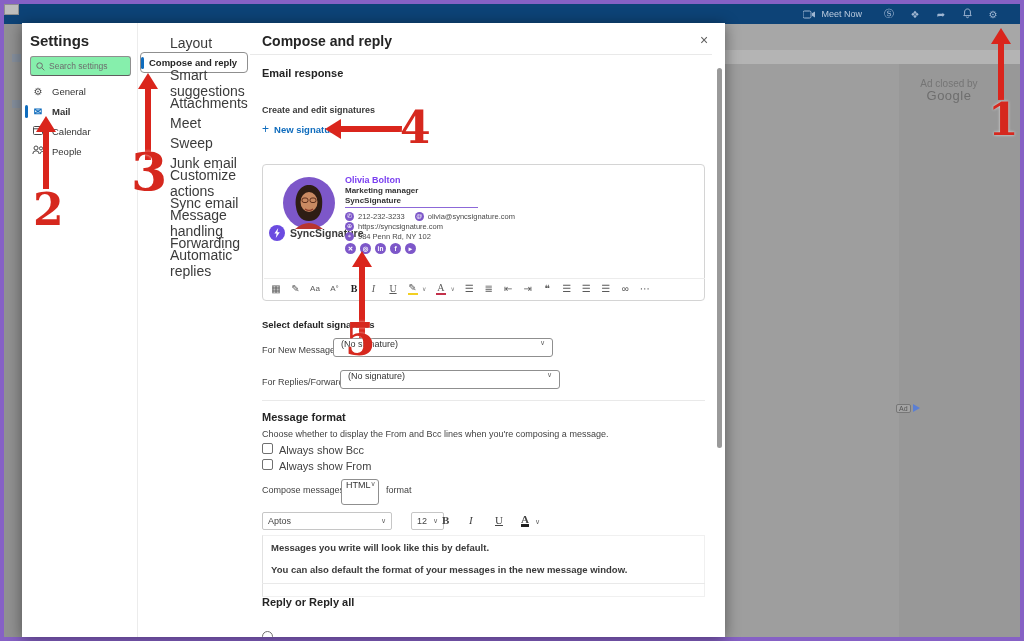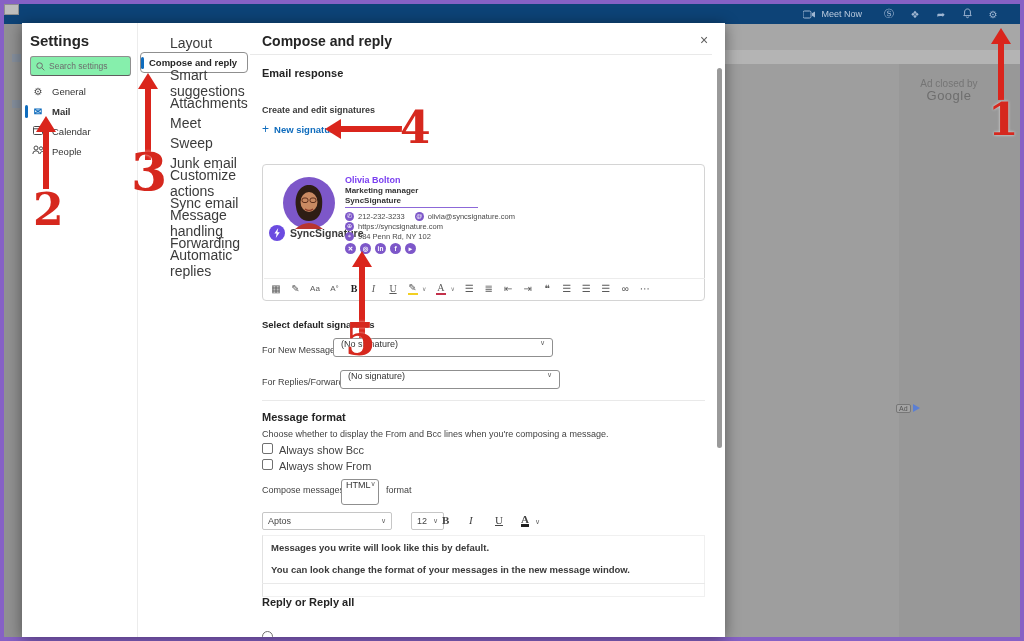--- a/index.html
+++ b/index.html
@@ -315,21 +315,21 @@
       <span class="dchev">∨</span>
     </div>
     <div class="m fmt-ico" style="left:420px; top:491px; font-weight:bold; font-family:'Liberation Serif',serif">B</div>
     <div class="m fmt-ico" style="left:447px; top:491px; font-style:italic; font-family:'Liberation Serif',serif">I</div>
     <div class="m fmt-ico" style="left:473px; top:491px; text-decoration:underline; font-family:'Liberation Serif',serif">U</div>
     <div class="m fmt-ico" style="left:499px; top:491px; font-weight:bold; border-bottom:3px solid #1f1f1f; line-height:10px; font-family:'Liberation Serif',serif">A</div>
     <div class="m dchev" style="left:513px; top:495px; position:absolute">∨</div>
 
     <div class="m preview"></div>
     <div class="m ptext" style="top:519px">Messages you write will look like this by default.</div>
-    <div class="m ptext" style="top:541px">You can look change the format of your messages in the new message window.</div>
+    <div class="m ptext" style="top:541px">You can also default the format of your messages in the new message window.</div>
 
     <div class="m hdiv" style="left:240px; width:443px; top:560px"></div>
     <div class="m h2" style="top:573px">Reply or Reply all</div>
     <div class="m radio" style="left:240px; top:608px; position:absolute"></div>
 
     <div class="m scrollthumb"></div>
   </div>
 
   <div class="abs ann head-up" style="left:991px; top:28px"></div>
   <div class="abs ann shaft" style="left:998px; top:43px; width:6px; height:57px"></div>

